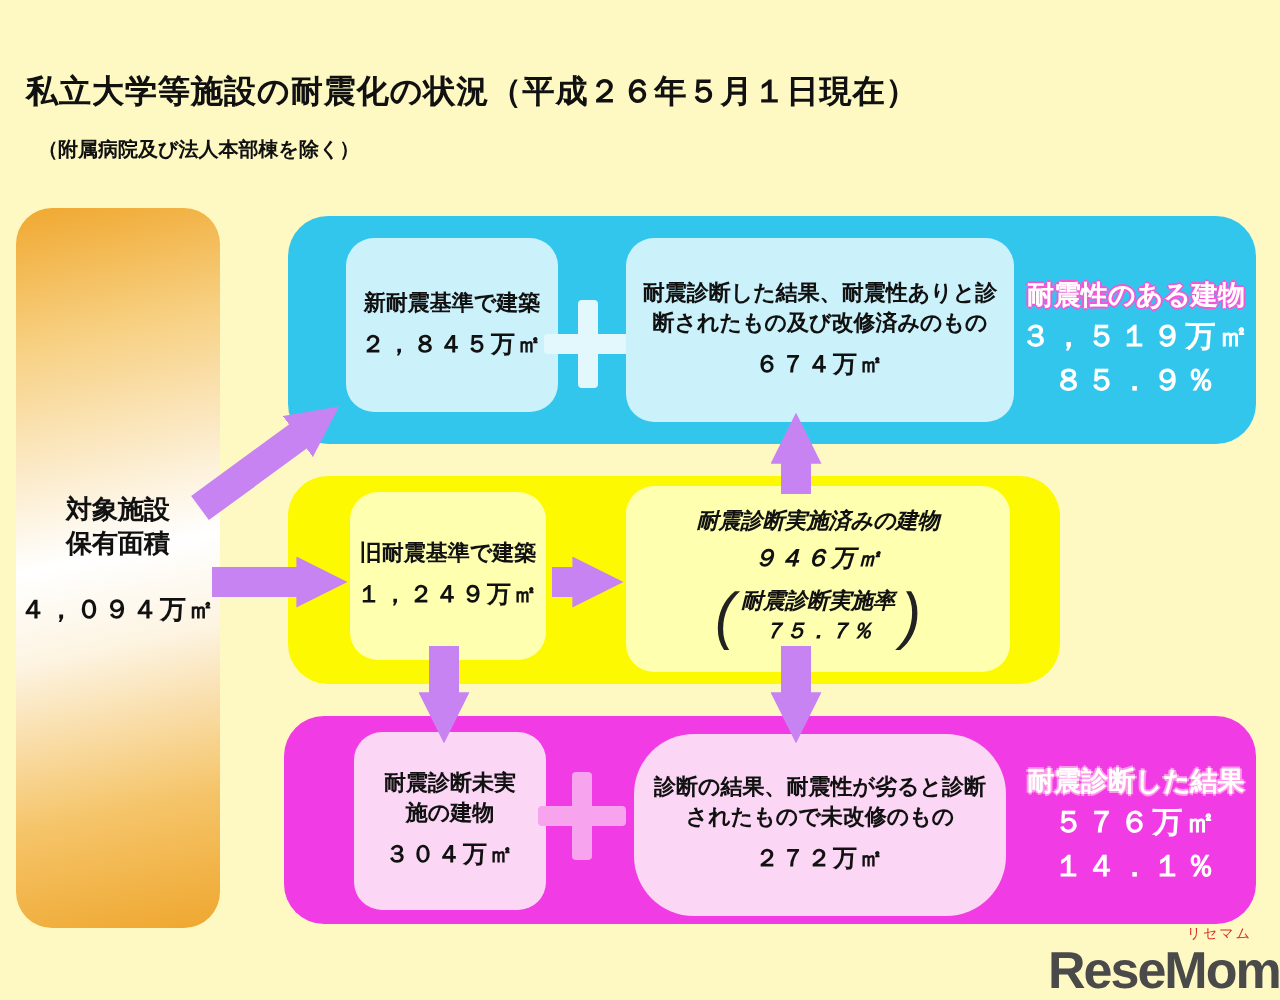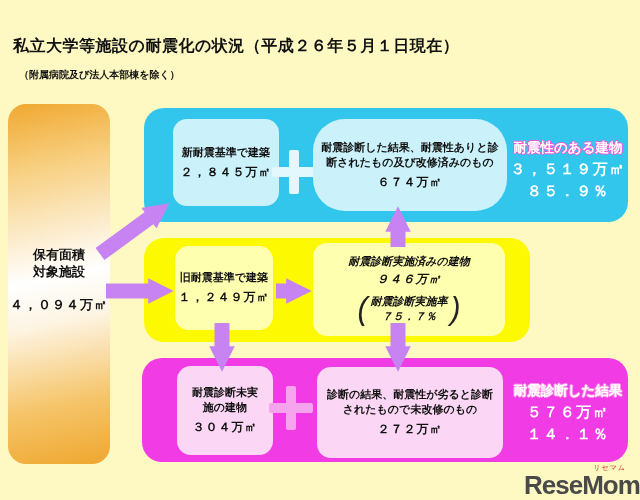--- a/index.html
+++ b/index.html
@@ -37,27 +37,27 @@
   .ibox{
     position:absolute;border-radius:14px;display:flex;flex-direction:column;
     align-items:center;justify-content:center;gap:4px;text-align:center;
   }
   .ibox .box-label{font-size:11px;font-weight:bold;color:#111;line-height:15px;}
   .ibox .box-value{font-size:12px;font-weight:bold;color:#111;letter-spacing:1px;}
   .cyan{background:#cbf2fb;}
   .lyl{background:#ffffb0;}
   .pink{background:#fbd7f5;}
   .box-new{left:29px;top:11px;width:106px;height:87px;}
-  .box-ok{left:169px;top:11px;width:194px;height:92px;border-radius:32px;}
+  .box-ok{left:169px;top:11px;width:194px;height:92px;}
   .box-ok .box-label{width:178px;}
   .box-old{left:31px;top:8px;width:98px;height:84px;}
   .box-done{left:169px;top:5px;width:192px;height:93px;gap:2px;font-style:italic;}
   .box-nd{left:35px;top:8px;width:96px;height:89px;}
   .box-nd .box-label{width:70px;}
-  .box-bad{left:175px;top:9px;width:186px;height:91px;}
+  .box-bad{left:175px;top:9px;width:186px;height:91px;border-radius:30px;}
   .box-bad .box-label{width:170px;}
   
   .bracket-row{display:flex;align-items:center;justify-content:center;gap:3px;margin-top:2px;}
   .paren{font-size:30px;font-weight:400;color:#222;line-height:34px;transform:scaleY(1.05);}
   .bracket-text{font-size:11px;font-weight:bold;color:#111;line-height:15px;}
   
   .plus{position:absolute;width:44px;height:44px;}
   .plus::before{content:"";position:absolute;left:0;top:17px;width:44px;height:10px;border-radius:2px;background:var(--c);}
   .plus::after{content:"";position:absolute;left:17px;top:0;width:10px;height:44px;border-radius:2px;background:var(--c);}
   .plus-blue{--c:#e2f8fd;left:128px;top:42px;}
@@ -80,22 +80,22 @@
 </head>
 <body>
 
 <div class="canvas">
 
   <div class="title">私立大学等施設の耐震化の状況（平成２６年５月１日現在）</div>
   <div class="subtitle">（附属病院及び法人本部棟を除く）</div>
 
   <div class="total-bar">
     <div class="total-label">
+      <div>対象施設</div>
       <div>保有面積</div>
-      <div>対象施設</div>
     </div>
     <div class="total-value">４，０９４万㎡</div>
   </div>
 
   <div class="panel blue">
     <div class="ibox cyan box-new">
       <div class="box-label">新耐震基準で建築</div>
       <div class="box-value">２，８４５万㎡</div>
     </div>
     <div class="plus plus-blue"></div>

